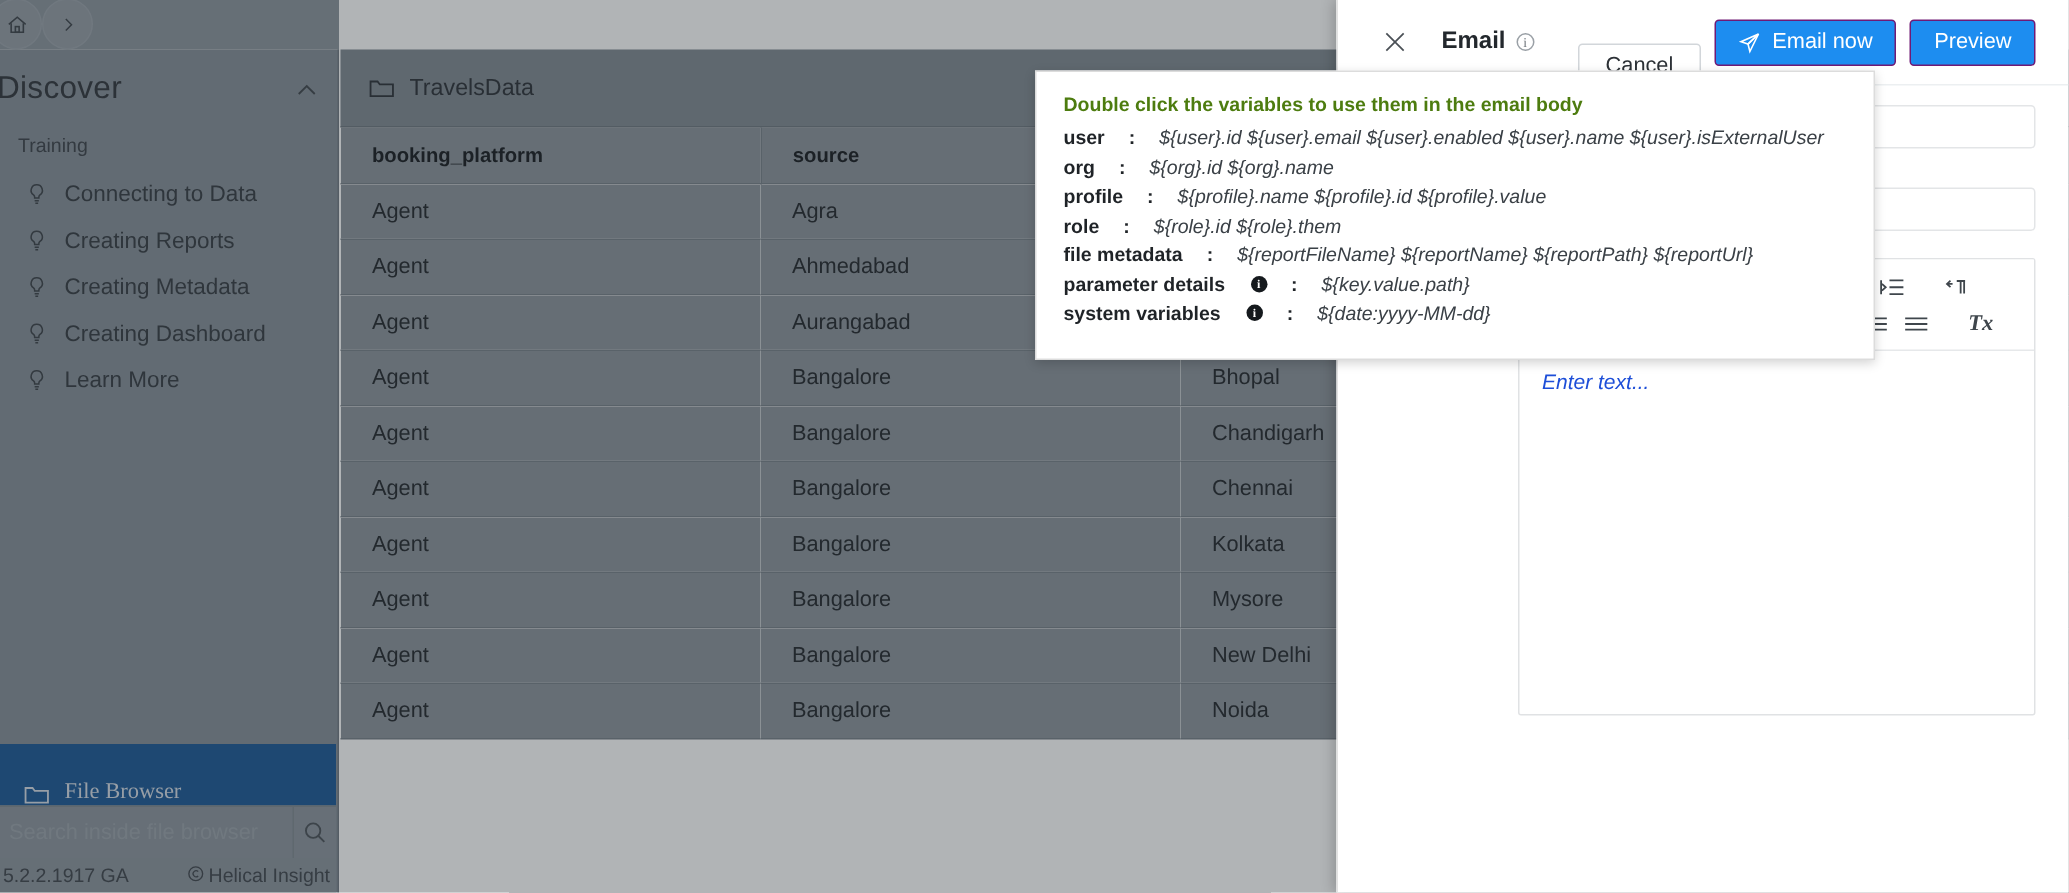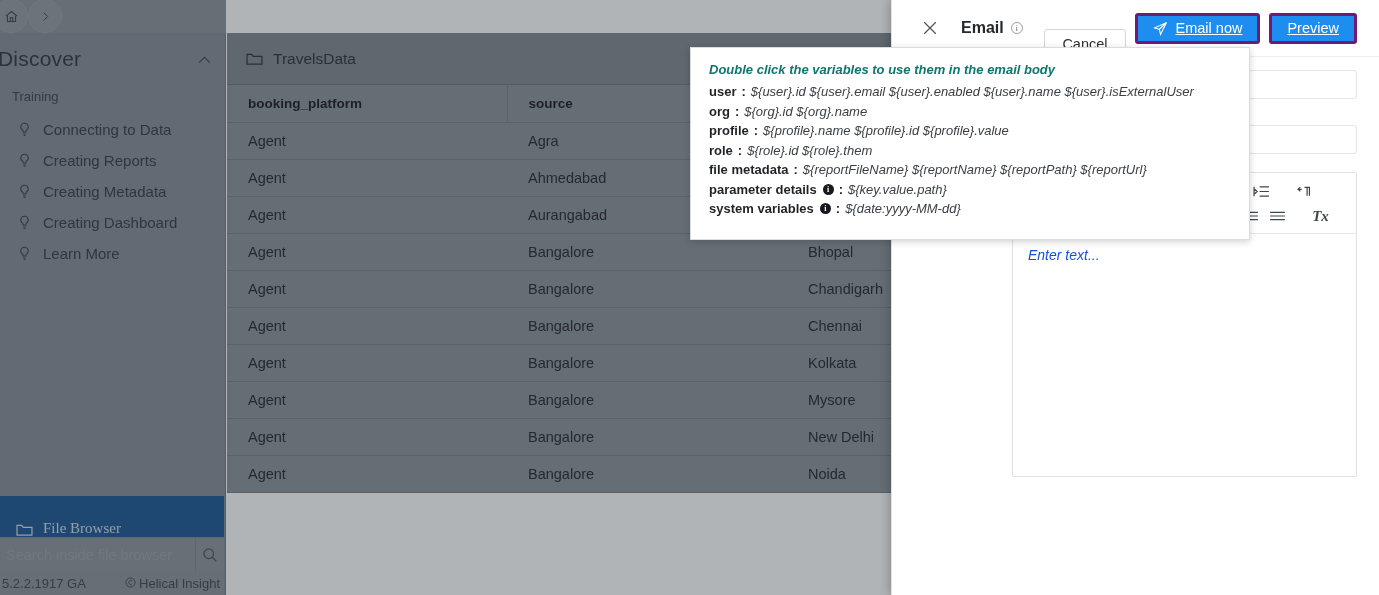--- a/index.html
+++ b/index.html
@@ -154,21 +154,21 @@
     font-family:"Liberation Serif", serif; font-weight:normal;
   }
   .head-actions { margin-left:auto; display:flex; align-items:center; gap:9px; }
   .btn {
     height:31px; border-radius:3px; font-size:14.5px;
     display:inline-flex; align-items:center; justify-content:center;
     gap:8px; cursor:pointer; padding:0 17px; white-space:nowrap;
     font-family:inherit;
   }
   .btn-cancel { background:#fff; border:1px solid #d2d6da; color:#2c3136;margin-top:32px; }
-  .btn-primary { background:#1d8df0; border:3px solid #701a75; color:#fff; padding:0 15px;text-decoration:underline; }
+  .btn-primary { background:#1d8df0; border:1px solid #701a75; color:#fff; padding:0 15px; }
   .btn-primary .send { width:15px; height:15px; }
 
   .panel-body { position:relative; padding:0 22px 0 22px; }
 
   .field-row { display:flex; align-items:center; height:55px; }
   .field-row .lbl {
     width:60px; text-align:right; padding-right:14px;
     font-size:14px; color:#32373c;
   }
   .field-row .inp {
@@ -214,22 +214,22 @@
   }
 
   
   .tooltip {
     position:absolute; left:690px; top:47px; width:560px; height:193px;
     background:#fff; border:1px solid #dcdcdc;
     box-shadow:0 2px 7px rgba(0,0,0,.18);
     z-index:60; padding:14px 18px 10px 18px;
     font-size:13px; color:#1f2327;
   }
-  .tt-head { font-weight:bold; font-size:13px; margin-bottom:7px; color:#0f766e;font-style:italic; }
-  .tt-line { display:flex; align-items:center; gap:5px; margin-bottom:4.5px; line-height:15px; }
+  .tt-head { font-weight:bold; font-size:13px; margin-bottom:7px; color:#4d7c0f; }
+  .tt-line { display:flex; align-items:center; gap:16px; margin-bottom:4.5px; line-height:15px; }
   .tt-key { font-weight:bold; white-space:nowrap; }
   .tt-colon { font-weight:bold; }
   .tt-val { font-style:italic; color:#3a4046; white-space:nowrap; }
   .tt-i {
     display:inline-flex; align-items:center; justify-content:center;
     width:11px; height:11px; border-radius:50%;
     background:#15191d; color:#fff; font-size:8px; line-height:11px;
     font-family:"Liberation Serif", serif; font-weight:bold;
     margin-left:1px;
   }

